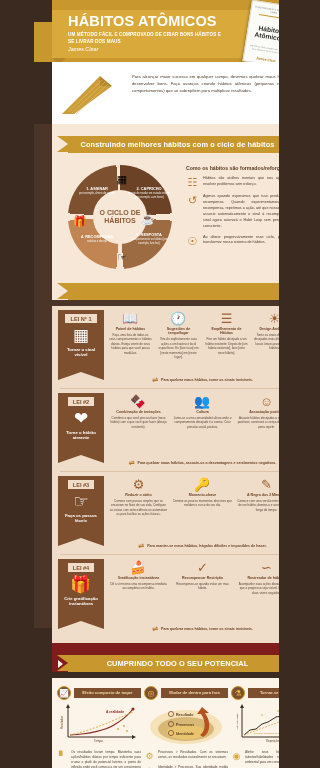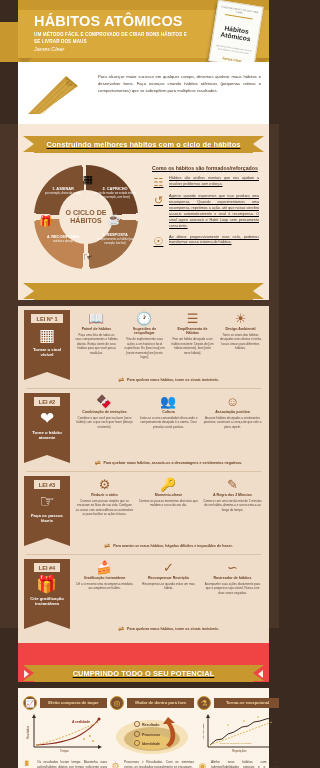--- a/index.html
+++ b/index.html
@@ -3,21 +3,21 @@
 <meta charset="utf-8">
 <title>Hábitos Atômicos — Infográfico</title>
 <style>
   * { box-sizing: border-box; margin: 0; padding: 0; }
   html, body {
     width: 279px; height: 768px;
     font-family: "Liberation Sans", sans-serif;
     background: #3a2a20;
     overflow: hidden;
   }
-  .page { position: relative; width: 279px; height: 628px; background: #4a3528; }
+  .page { position: relative; width: 279px; height: 628px; background: #4a3528; margin-left: 34px; }
 
   
   .header {
     position: relative; height: 62px; width: 279px;
     background: #c8982f;
     overflow: hidden;
   }
   .header .dark-left {
     position: absolute; left: 0; top: 0; width: 18px; height: 22px;
     background: #3a2a20;
@@ -77,21 +77,21 @@
   .intro-inner { display: flex; gap: 6px; align-items: flex-start; }
   .arrow-coins {
     width: 66px; height: 44px; flex: 0 0 66px; position: relative;
   }
   .intro-p {
     font-size: 4.2px; color: #4a3a2c; line-height: 1.62;
     text-align: justify; padding-top: 2px;
   }
 
   
-  .band { position: relative; background: #f6e7d7; padding: 8px 0 0 0; margin: 0 10px 0 18px; text-decoration: underline; }
+  .band { position: relative; background: #f6e7d7; padding: 8px 0 0 0; margin: 0 10px 0 18px; }
   .banner {
     position: relative; margin: 4px 16px 6px 16px; height: 17px;
     background: #c8982f; display: flex; align-items: center; justify-content: center;
   }
   .banner span { font-size: 7.4px; color: #fff; font-weight: bold; letter-spacing: .1px; }
   .banner::before, .banner::after {
     content: ""; position: absolute; top: 0;
     border-top: 8.5px solid #c8982f; border-bottom: 8.5px solid #c8982f;
   }
   .banner::before { left: -11px; border-left: 11px solid transparent; }
@@ -432,21 +432,21 @@
           <div class="cd">Acompanhe suas ações diariamente para que o progresso seja visível. Nunca erre duas vezes seguidas.</div>
         </div>
       </div>
     </div>
     <div class="law-note">
       <span class="ni">⇌</span>
       <span>Para quebrar maus hábitos, torne os sinais invisíveis.</span>
     </div>
   </div>
 
-  <div class="band" style="padding-top:18px;background:#ef4444">
+  <div class="band" style="padding-top:8px;background:#7f1d1d">
     <div class="banner">
       <i class="notch-l" style="border-left-color:#fdf4e9"></i>
         <i class="notch-r" style="border-right-color:#fdf4e9"></i>
       <span>CUMPRINDO TODO O SEU POTENCIAL</span>
     </div>
   </div>
 
   <div class="pot">
     <div class="pot-cols">
 

